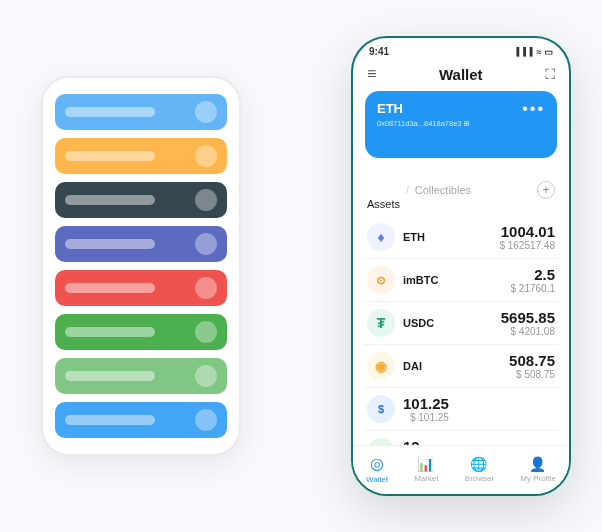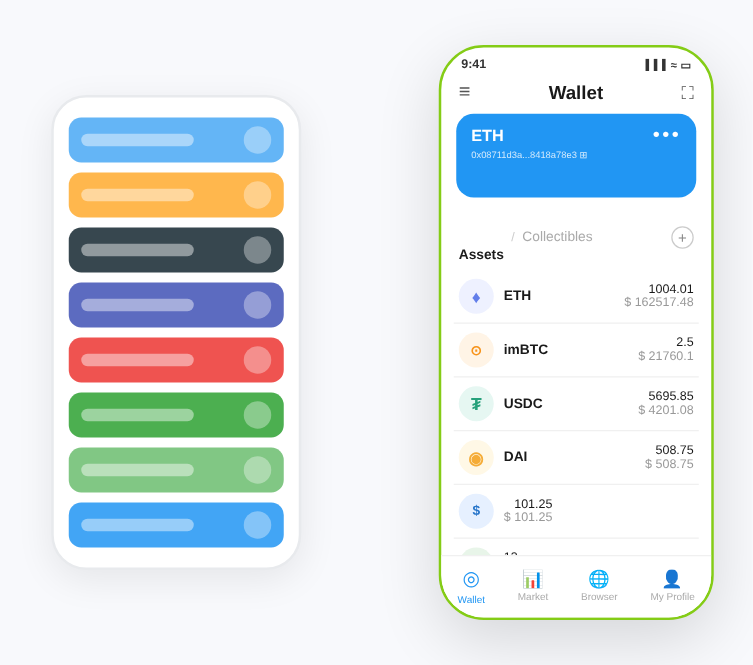--- a/index.html
+++ b/index.html
@@ -68,21 +68,21 @@
     
     .fg-phone {
       position: absolute;
       right: 10px;
       top: 50%;
       transform: translateY(-50%);
       width: 220px;
       height: 460px;
       background: #fff;
       border-radius: 36px;
-      border: 2px solid #84cc16;
+      border: 2px solid #0f766e;
       box-shadow: 0 16px 50px rgba(0,0,0,0.14);
       overflow: hidden;
       z-index: 2;
       display: flex;
       flex-direction: column;
     }
 
     .phone-status-bar {
       display: flex;
       align-items: center;
@@ -178,21 +178,21 @@
 
     .assets-tabs {
       display: flex;
       align-items: center;
       gap: 6px;
       font-size: 11px;
     }
 
     .assets-tab-active {
       color: #1a1a1a;
-      font-weight: 700;
+      font-weight: 400;
       margin-top: 28px;
     }
 
     .assets-tab-divider {
       color: #ccc;
       font-size: 10px;
     }
 
     .assets-tab-inactive {
       color: #aaa;
@@ -242,22 +242,22 @@
       font-size: 11px;
       font-weight: 600;
       color: #1a1a1a;
     }
 
     .asset-amounts {
       text-align: right;
     }
 
     .asset-amount-primary {
-      font-size: 10px;
-      font-weight: 400;
+      font-size: 15px;
+      font-weight: 700;
       color: #1a1a1a;
     }
 
     .asset-amount-secondary {
       font-size: 10px;
       color: #999;
     }
 
     
     .bottom-nav {

